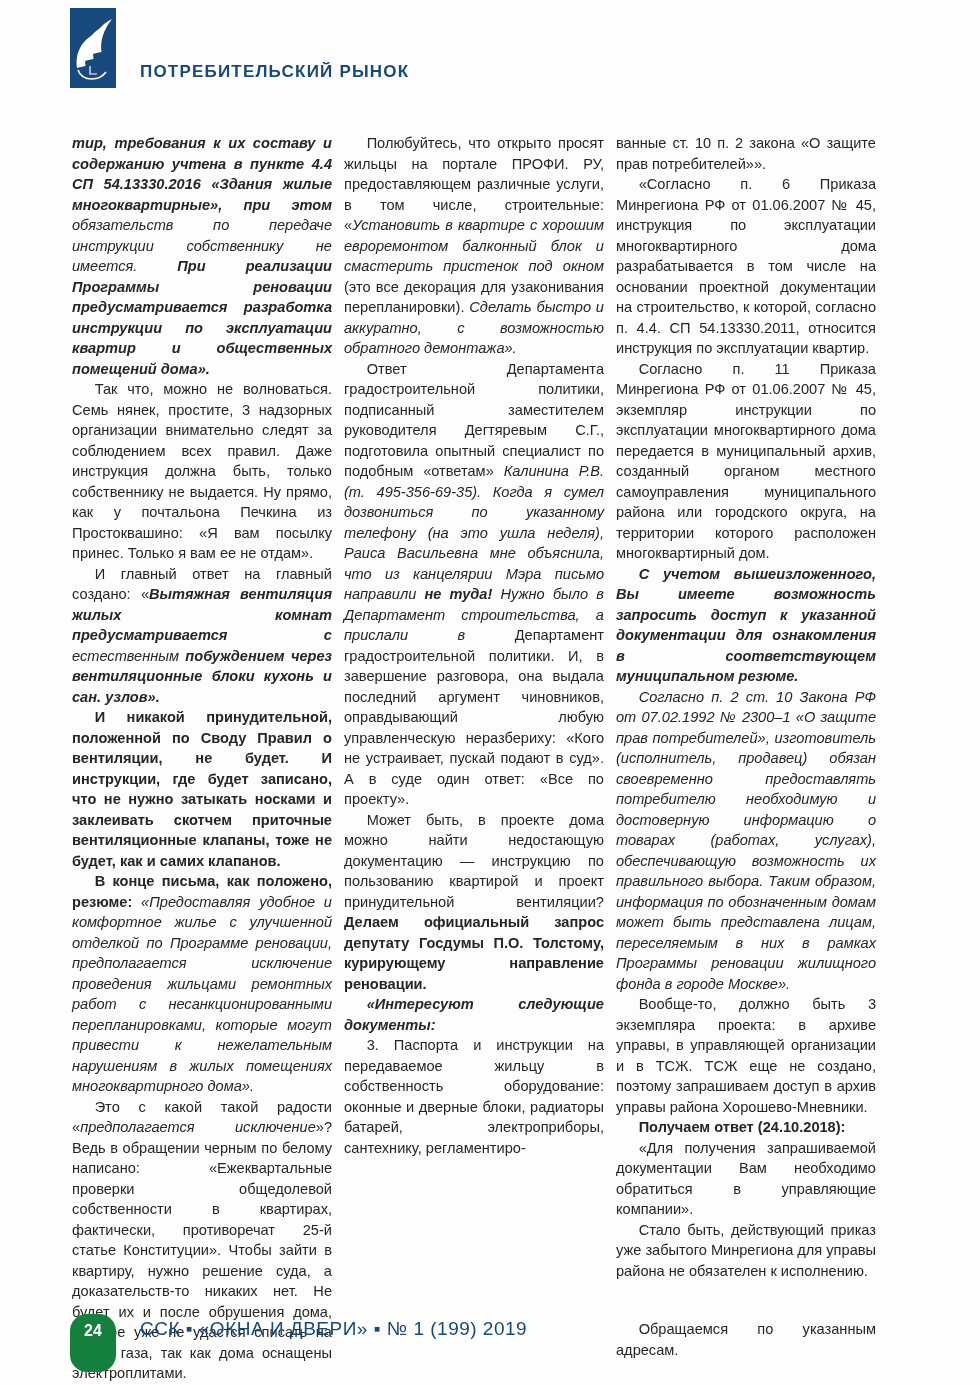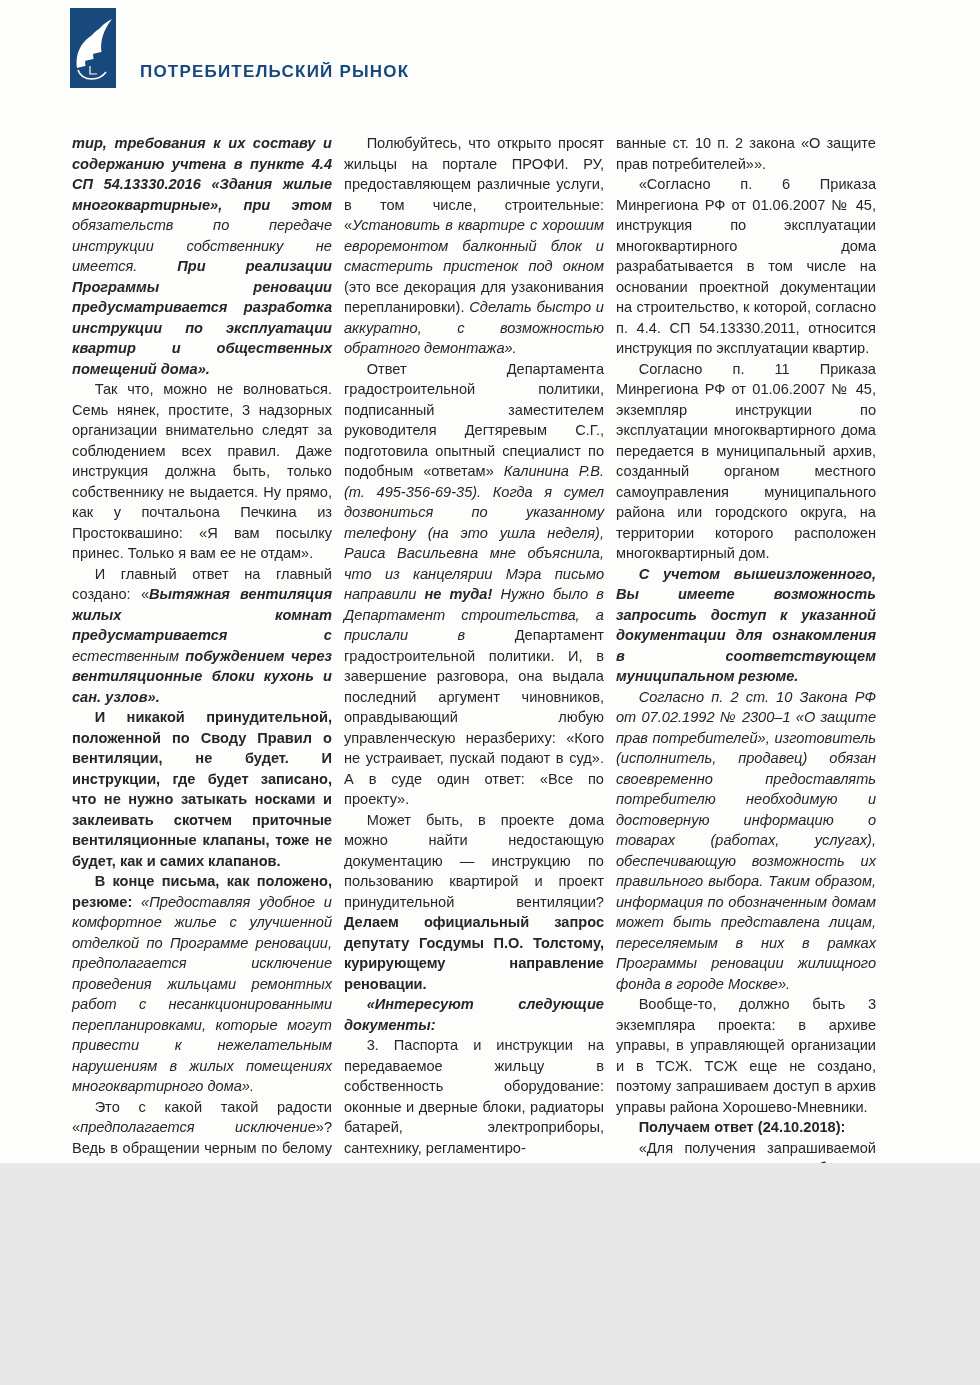--- a/index.html
+++ b/index.html
@@ -3,21 +3,21 @@
 <meta charset="utf-8">
 <style>
   html, body {
     margin: 0;
     padding: 0;
     background: #e8e8e8;
   }
   .page {
     position: relative;
     width: 980px;
-    height: 1163px;
+    height: 1385px;
     margin: 0 auto;
     background: #fdfdfb;
     overflow: hidden;
     font-family: "Liberation Sans", "DejaVu Sans", sans-serif;
     color: #262626;
   }
 
   
   .header {
     position: absolute;
@@ -73,26 +73,27 @@
   .footer {
     position: absolute;
     left: 70px; right: 70px;
     top: 1314px;
     height: 60px;
   }
   .page-number-box {
     position: absolute;
     left: 0; top: 0;
     width: 46px; height: 58px;
-    background: #c2410c;
+    background: #15803d;
     color: #ffffff;
     font-size: 16px;
     font-weight: bold;
     text-align: center;
     line-height: 34px;
+    border-radius: 17px;
   }
   .journal-info {
     position: absolute;
     left: 70px;
     top: 4px;
     font-size: 19px;
     letter-spacing: 0.5px;
     color: #17497d;
     white-space: nowrap;
   }

